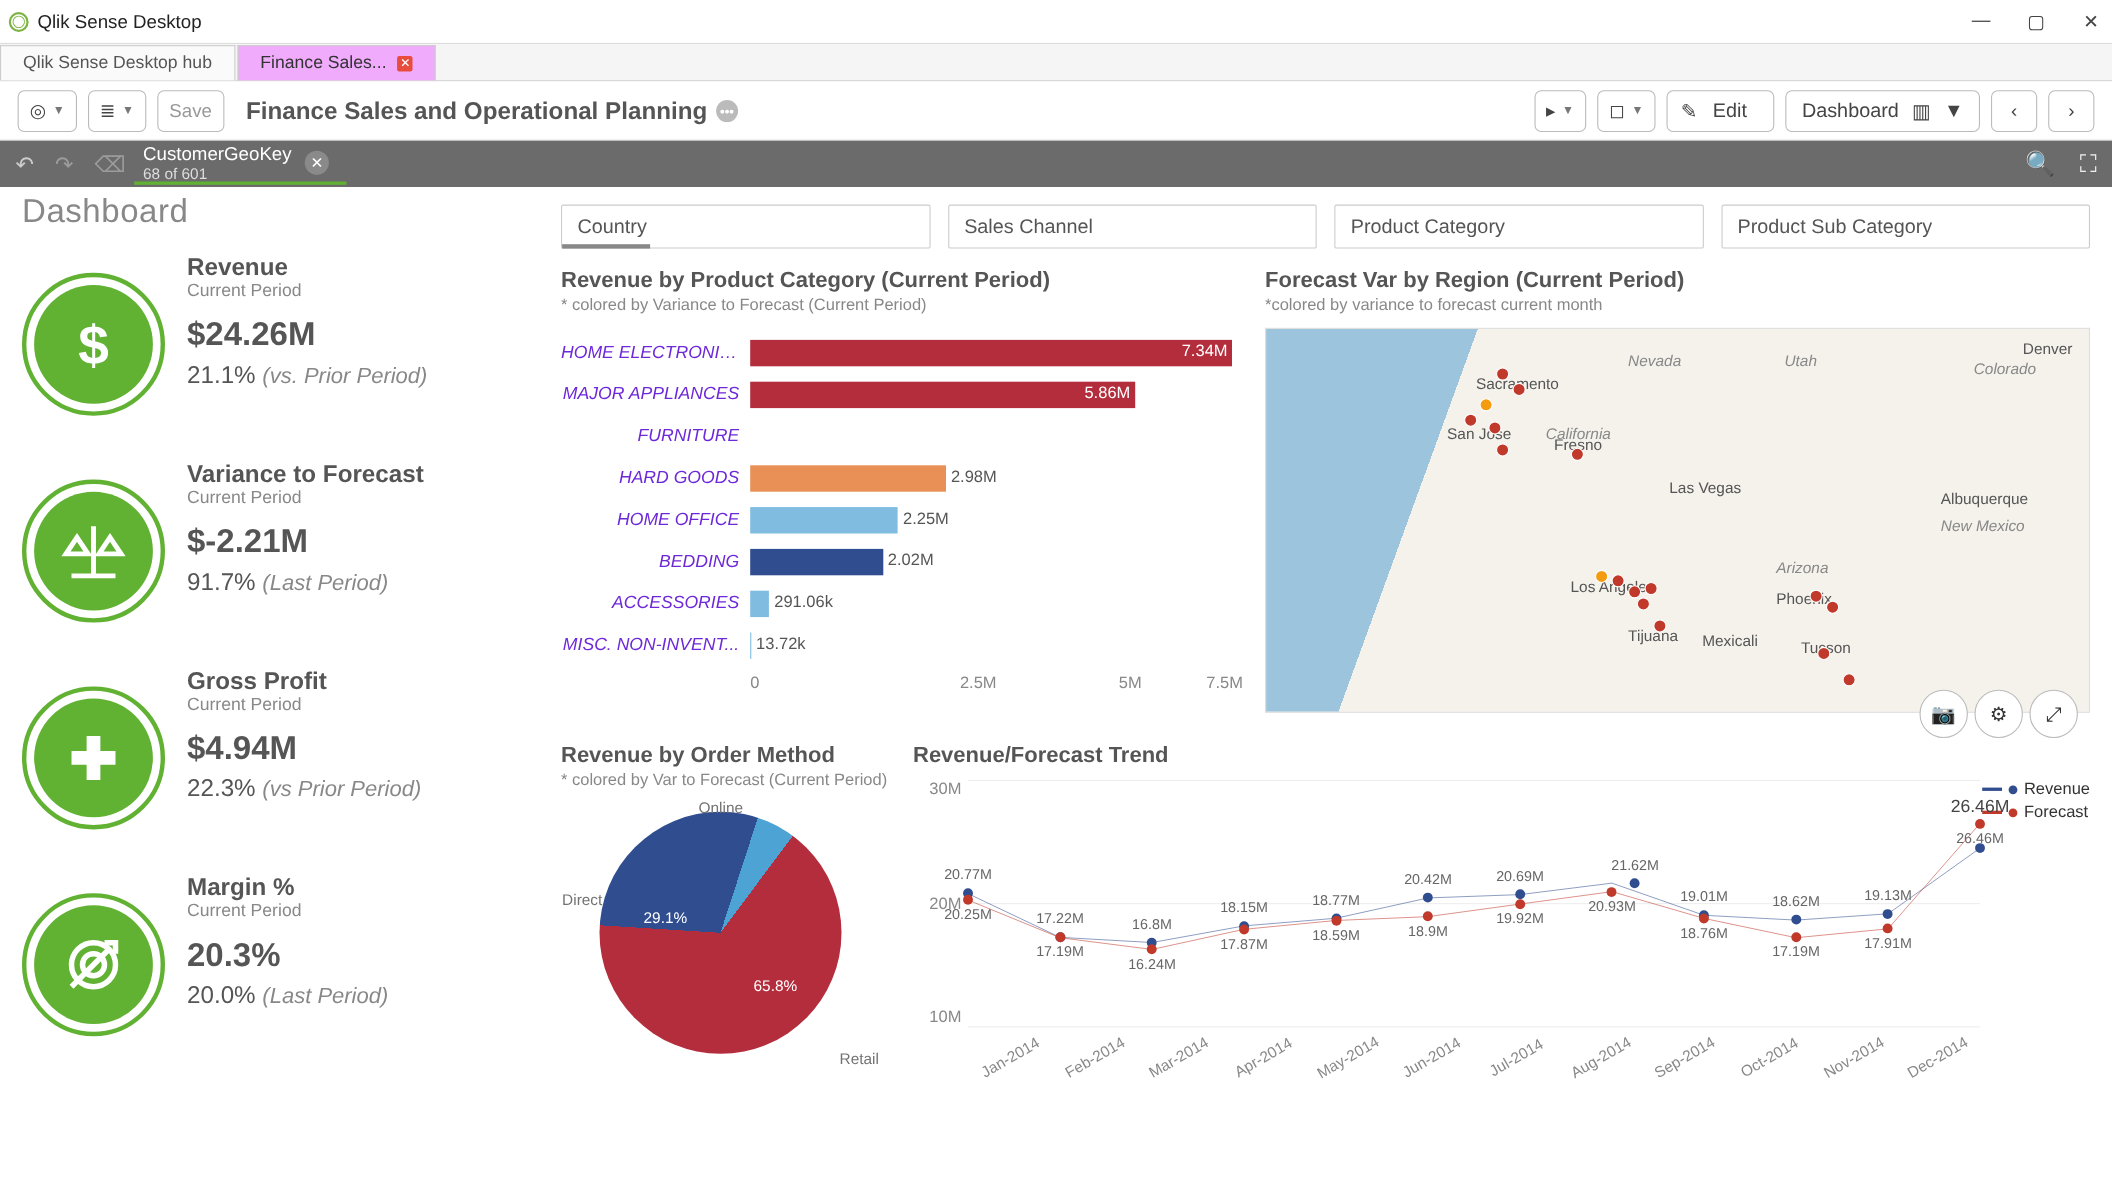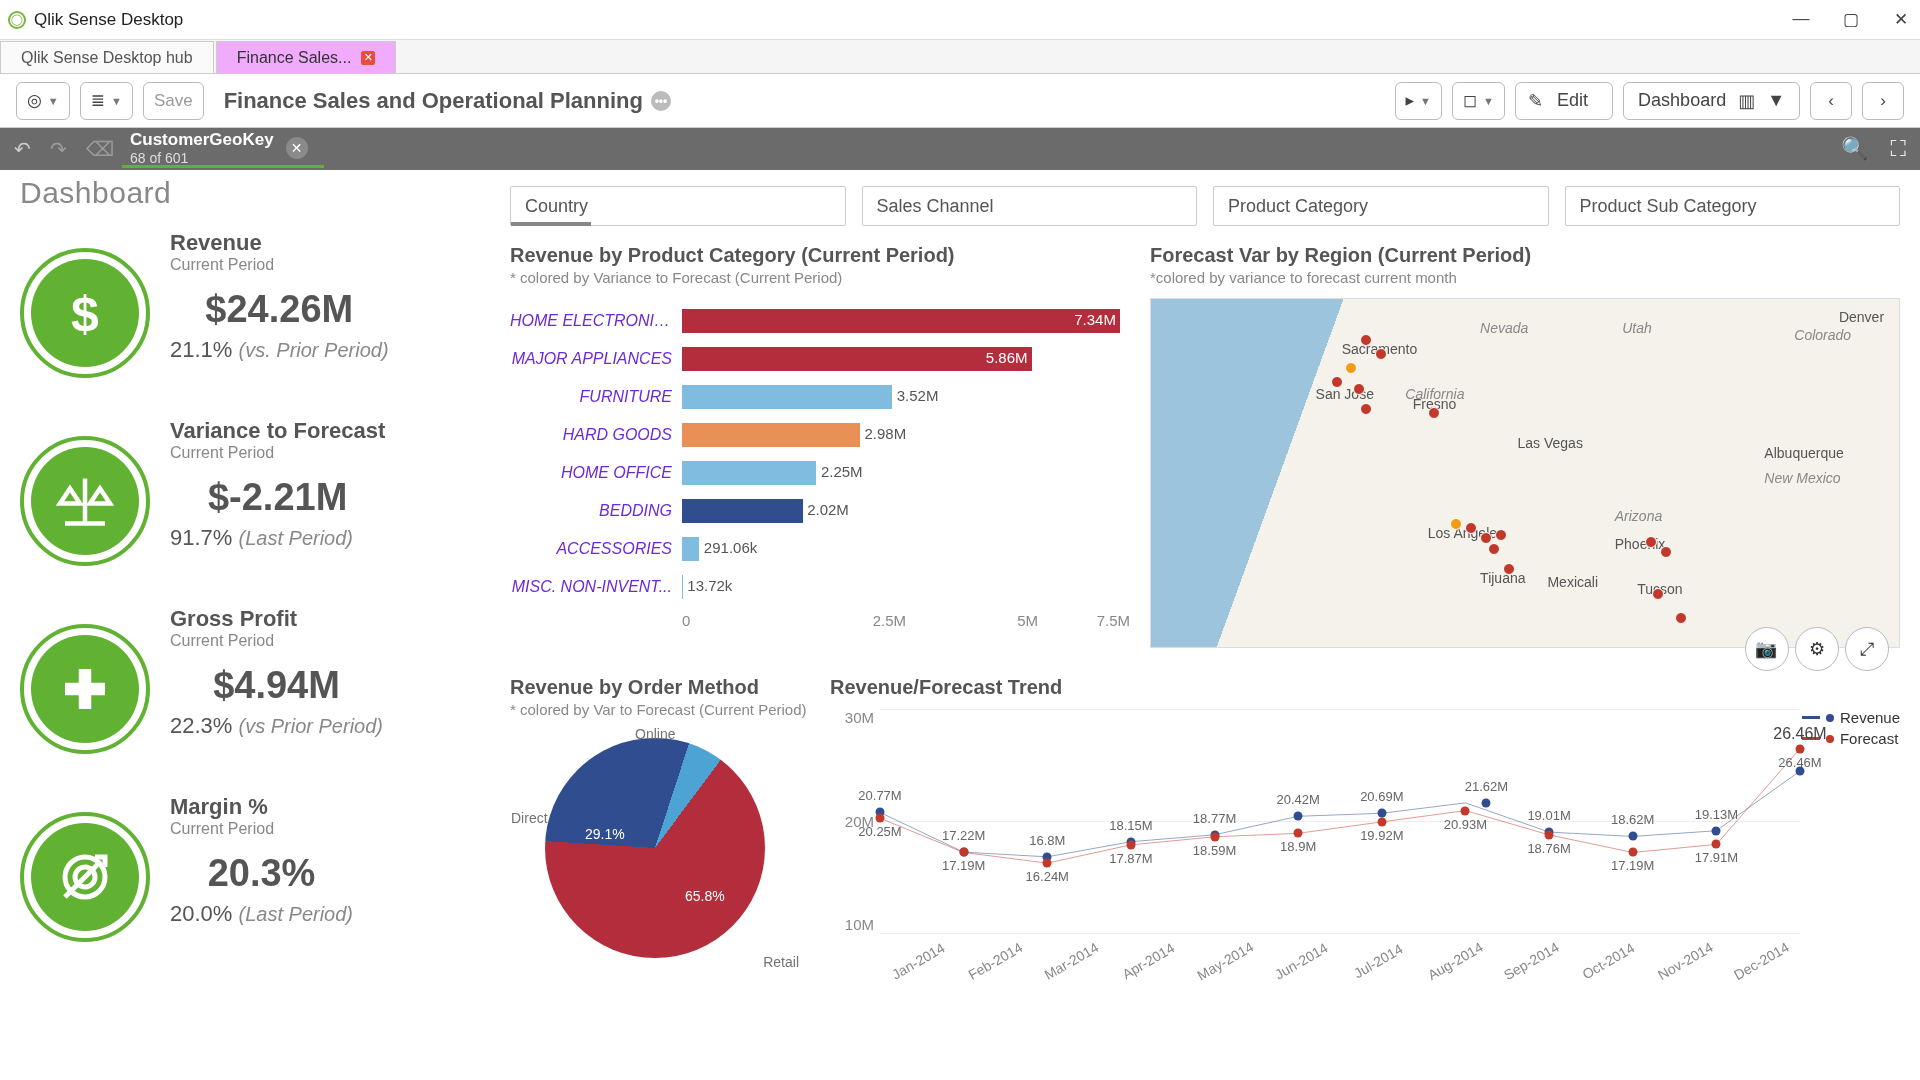--- a/index.html
+++ b/index.html
@@ -22,36 +22,36 @@
 .tbtn .caret { font-size:11px; color:#777; }
 .apptitle { font-size:22px; font-weight:600; color:#555; margin-left:10px; display:flex; align-items:center; gap:8px; }
 .apptitle .dots { width:20px; height:20px; border-radius:50%; background:#bbb; color:#fff; font-size:12px; display:flex; align-items:center; justify-content:center; }
 .toolbar-right { margin-left:auto; display:flex; align-items:center; gap:10px; }
 .edit-btn { height:38px; padding:0 24px 0 12px; border:1px solid #bbb; border-radius:6px; display:flex; align-items:center; gap:14px; font-size:18px; color:#444; cursor:pointer; }
 .sheet-btn { height:38px; padding:0 14px; border:1px solid #bbb; border-radius:6px; display:flex; align-items:center; gap:12px; font-size:18px; color:#444; cursor:pointer; }
 
 .selbar { height:42px; background:#6b6b6b; display:flex; align-items:center; padding:0 14px; color:#eee; gap:10px; }
 .selbar .selicon { width:26px; color:#ccc; font-size:20px; }
 .seltoken { height:38px; background:#6b6b6b; border-bottom:3px solid #61b132; padding:0 16px 0 8px; display:flex; align-items:center; gap:12px; }
-.seltoken .name { font-size:17px; font-weight:700; color:#fff; }
+.seltoken .name { font-size:17px; font-weight:400; color:#fff; }
 .seltoken .count { font-size:14px; color:#ddd; }
 .seltoken .x { width:22px; height:22px; border-radius:50%; background:#8a8a8a; color:#fff; display:flex; align-items:center; justify-content:center; font-size:14px; cursor:pointer; }
 .selbar-right { margin-left:auto; display:flex; gap:22px; font-size:22px; }
 
 .main { position:absolute; top:170px; bottom:0; left:0; right:0; padding:14px 20px; display:flex; gap:10px; }
 .page-title { position:absolute; top:176px; left:20px; font-size:30px; color:#888; letter-spacing:.5px; }
 
 .kpis { width:480px; padding-top:46px; display:flex; flex-direction:column; gap:40px; }
 .kpi { display:flex; gap:20px; align-items:flex-start; }
 .kpi-icon { width:130px; height:130px; border-radius:50%; border:4px solid #61b132; display:flex; align-items:center; justify-content:center; color:#fff; flex-shrink:0; margin-top:18px; }
 .kpi-icon .inner { width:108px; height:108px; border-radius:50%; background:#61b132; display:flex; align-items:center; justify-content:center; }
 .kpi-icon svg { width:60px; height:60px; fill:#fff; }
 .kpi-text .kt { font-size:22px; font-weight:600; color:#555; }
 .kpi-text .ks { font-size:16px; color:#888; }
-.kpi-text .kv { font-size:38px; font-weight:600; color:#555; margin-top:14px;text-align:center; }
+.kpi-text .kv { font-size:30px; font-weight:600; color:#555; margin-top:14px; }
 .kpi-text .kc { font-size:22px; color:#555; margin-top:6px; }
 .kpi-text .kc i { font-style:italic; color:#888; font-size:20px; }
 
 .content { flex:1; display:flex; flex-direction:column; }
 .filters { display:flex; gap:16px; height:40px; margin-bottom:18px; margin-top:2px;border-radius:16px; }
 .filter { flex:1; border:1px solid #ccc; border-radius:2px; padding:0 14px; display:flex; align-items:center; font-size:18px; color:#555; cursor:pointer; position:relative; }
 .filter.partial::after { content:''; position:absolute; left:0; bottom:-1px; height:4px; width:24%; background:#888; }
 
 .row { display:flex; gap:20px; }
 .panel-title { font-size:20px; font-weight:600; color:#555; }
@@ -266,24 +266,20 @@
             </div>
             <div class="brow">
               <div class="blabel">MAJOR APPLIANCES</div>
       <div class="btrack">
                 <div class="bbar" style="width:78.13333333333333%;background:#b32d3c"></div>
       <span class="bval" style="right:22.866666666666674%;color:#fff">5.86M</span>
               </div>
             </div>
             <div class="brow">
               <div class="blabel">FURNITURE</div>
-      <div class="btrack">
-                <div class="bbar" style="width:46.93333333333333%;background:#7fbce0"></div>
-      <span class="bval" style="left:47.93333333333333%">3.52M</span>
-              </div>
             </div>
             <div class="brow">
               <div class="blabel">HARD GOODS</div>
       <div class="btrack">
                 <div class="bbar" style="width:39.733333333333334%;background:#e89055"></div>
       <span class="bval" style="left:40.733333333333334%">2.98M</span>
               </div>
             </div>
             <div class="brow">
               <div class="blabel">HOME OFFICE</div>

